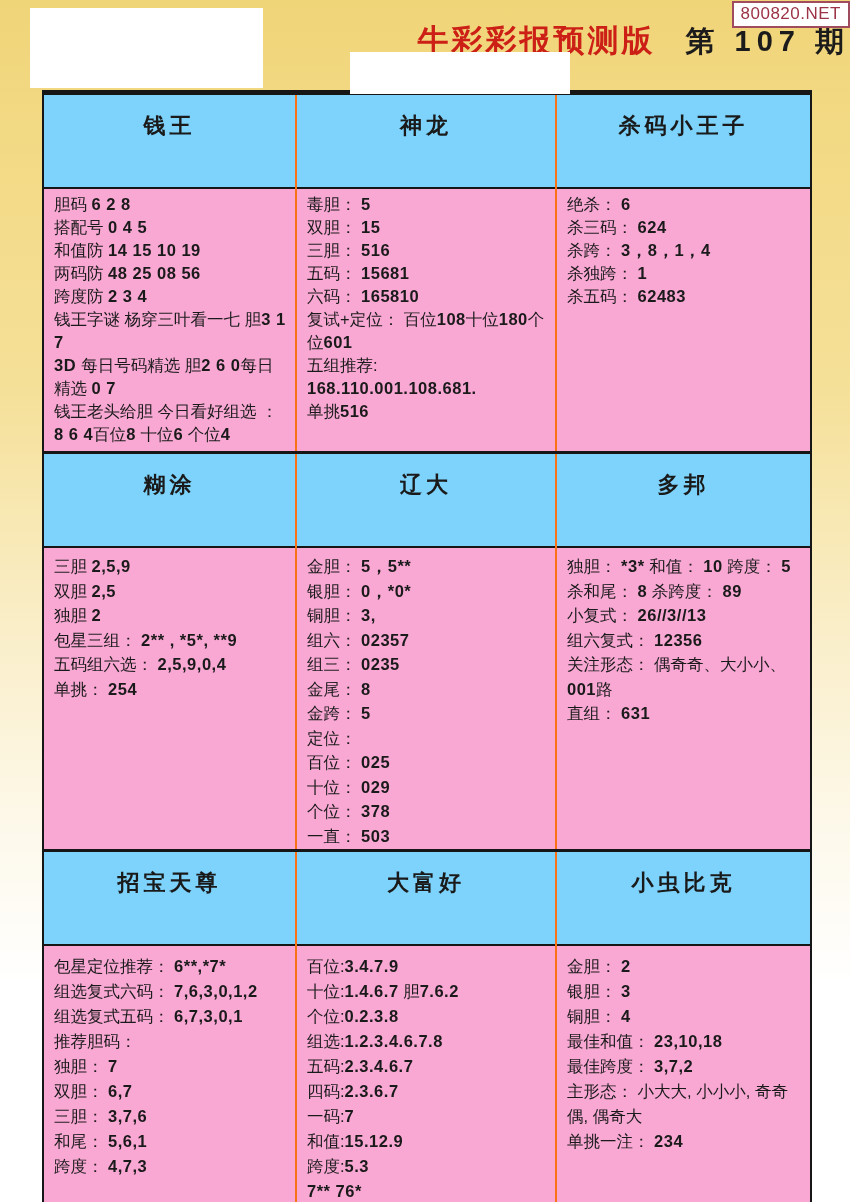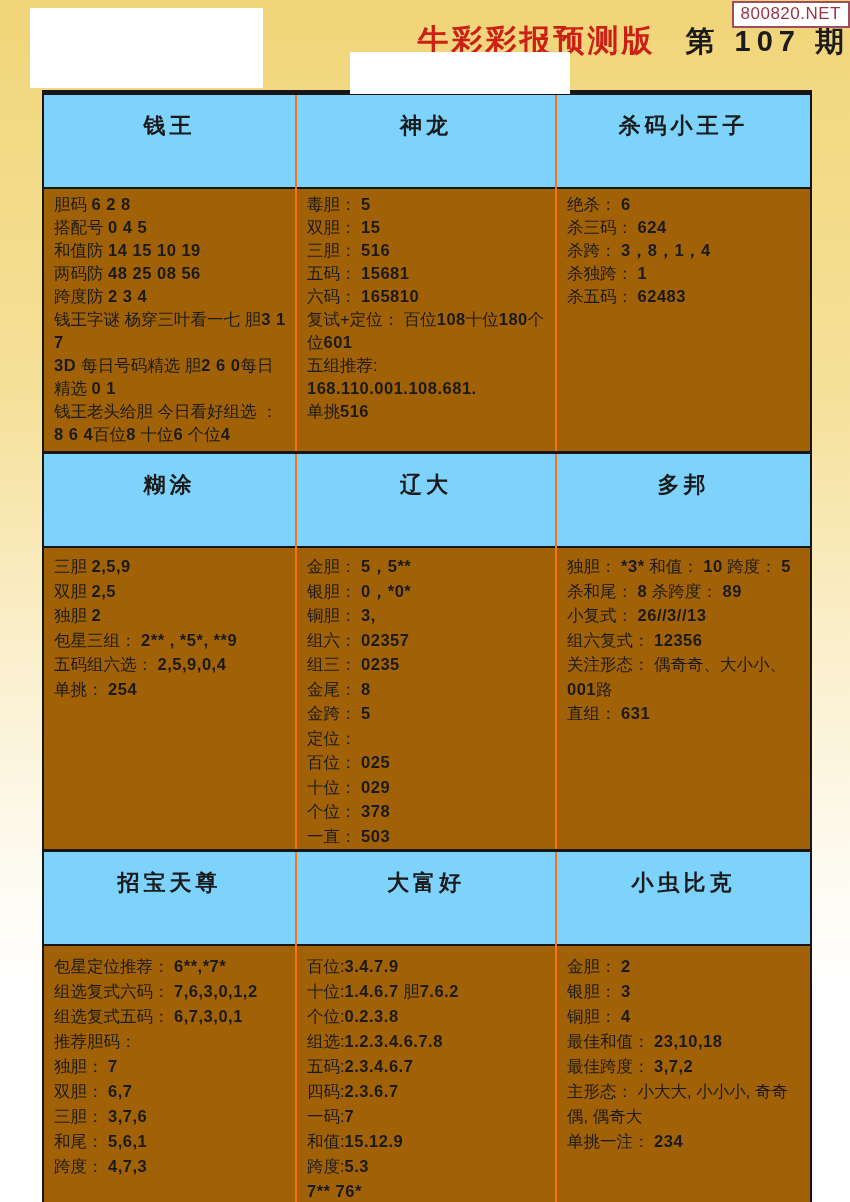--- a/index.html
+++ b/index.html
@@ -32,21 +32,21 @@
   }
   .trow{display:grid;grid-template-columns:251px 260px 1fr;}
   .trow.g2,.trow.g3{border-top:3px solid #161616;}
   .cell{overflow:hidden;}
   .cell + .cell{border-left:2px solid #f97316;}
   .cell .hdr{
     background:#7dd3fc;height:76px;border-bottom:2px solid #161616;
     text-align:center;font-size:22px;font-weight:bold;letter-spacing:4px;
     padding-top:16px;box-sizing:content-box;
   }
-  .cell .content{background:#a16207;padding:4px 8px 0 10px;}
+  .cell .content{background:#f9a8d4;padding:4px 8px 0 10px;}
   .g1 .content{height:258px;}
   .g2 .content{height:295px;padding-top:6px;}
   .g3 .content{height:253px;padding-top:8px;}
   .line{font-size:16.5px;}
   .g1 .line{line-height:23px;}
   .g2 .line{line-height:24.5px;}
   .g3 .line{line-height:25px;}
   .line .l{font-weight:normal;}
   .line .v{font-weight:bold;letter-spacing:0.5px;}
 </style>
@@ -67,21 +67,21 @@
   <div class="trow g1">
     <div class="cell">
       <div class="hdr">钱王</div>
       <div class="content">
           <div class="line"><span class="l">胆码 </span><span class="v">6 2 8</span></div>
           <div class="line"><span class="l">搭配号 </span><span class="v">0 4 5</span></div>
           <div class="line"><span class="l">和值防 </span><span class="v">14 15 10 19</span></div>
           <div class="line"><span class="l">两码防 </span><span class="v">48 25 08 56</span></div>
           <div class="line"><span class="l">跨度防 </span><span class="v">2 3 4</span></div>
           <div class="line"><span class="l">钱王字谜 杨穿三叶看一七  胆</span><span class="v">3 1 7</span></div>
-          <div class="line"><span class="v">3D </span><span class="l">每日号码精选 胆</span><span class="v">2 6 0</span><span class="l">每日精选 </span><span class="v">0 1</span></div>
+          <div class="line"><span class="v">3D </span><span class="l">每日号码精选 胆</span><span class="v">2 6 0</span><span class="l">每日精选 </span><span class="v">0 7</span></div>
           <div class="line"><span class="l">钱王老头给胆 今日看好组选 ： </span><span class="v">8 6 4</span><span class="l">百位</span><span class="v">8</span><span class="l"> 十位</span><span class="v">6</span><span class="l"> 个位</span><span class="v">4</span></div>
         </div>
     </div>
     <div class="cell">
       <div class="hdr">神龙</div>
       <div class="content">
           <div class="line"><span class="l">毒胆： </span><span class="v">5</span></div>
           <div class="line"><span class="l">双胆： </span><span class="v">15</span></div>
           <div class="line"><span class="l">三胆： </span><span class="v">516</span></div>
           <div class="line"><span class="l">五码： </span><span class="v">15681</span></div>

